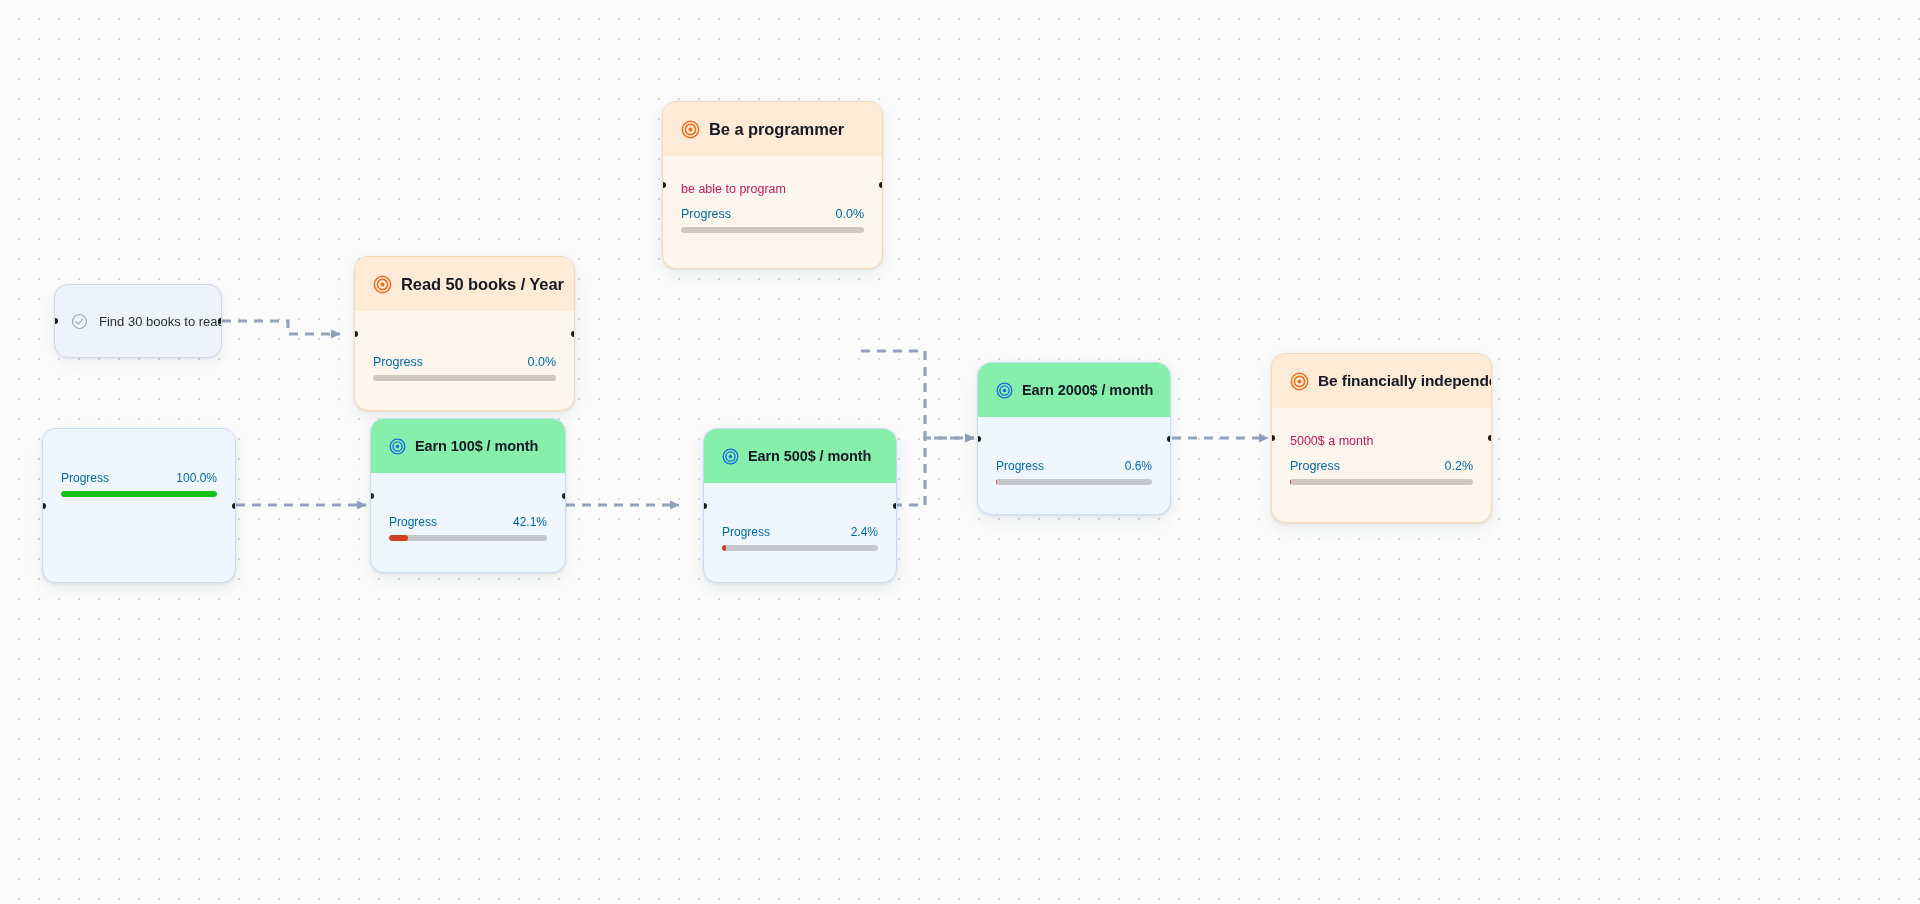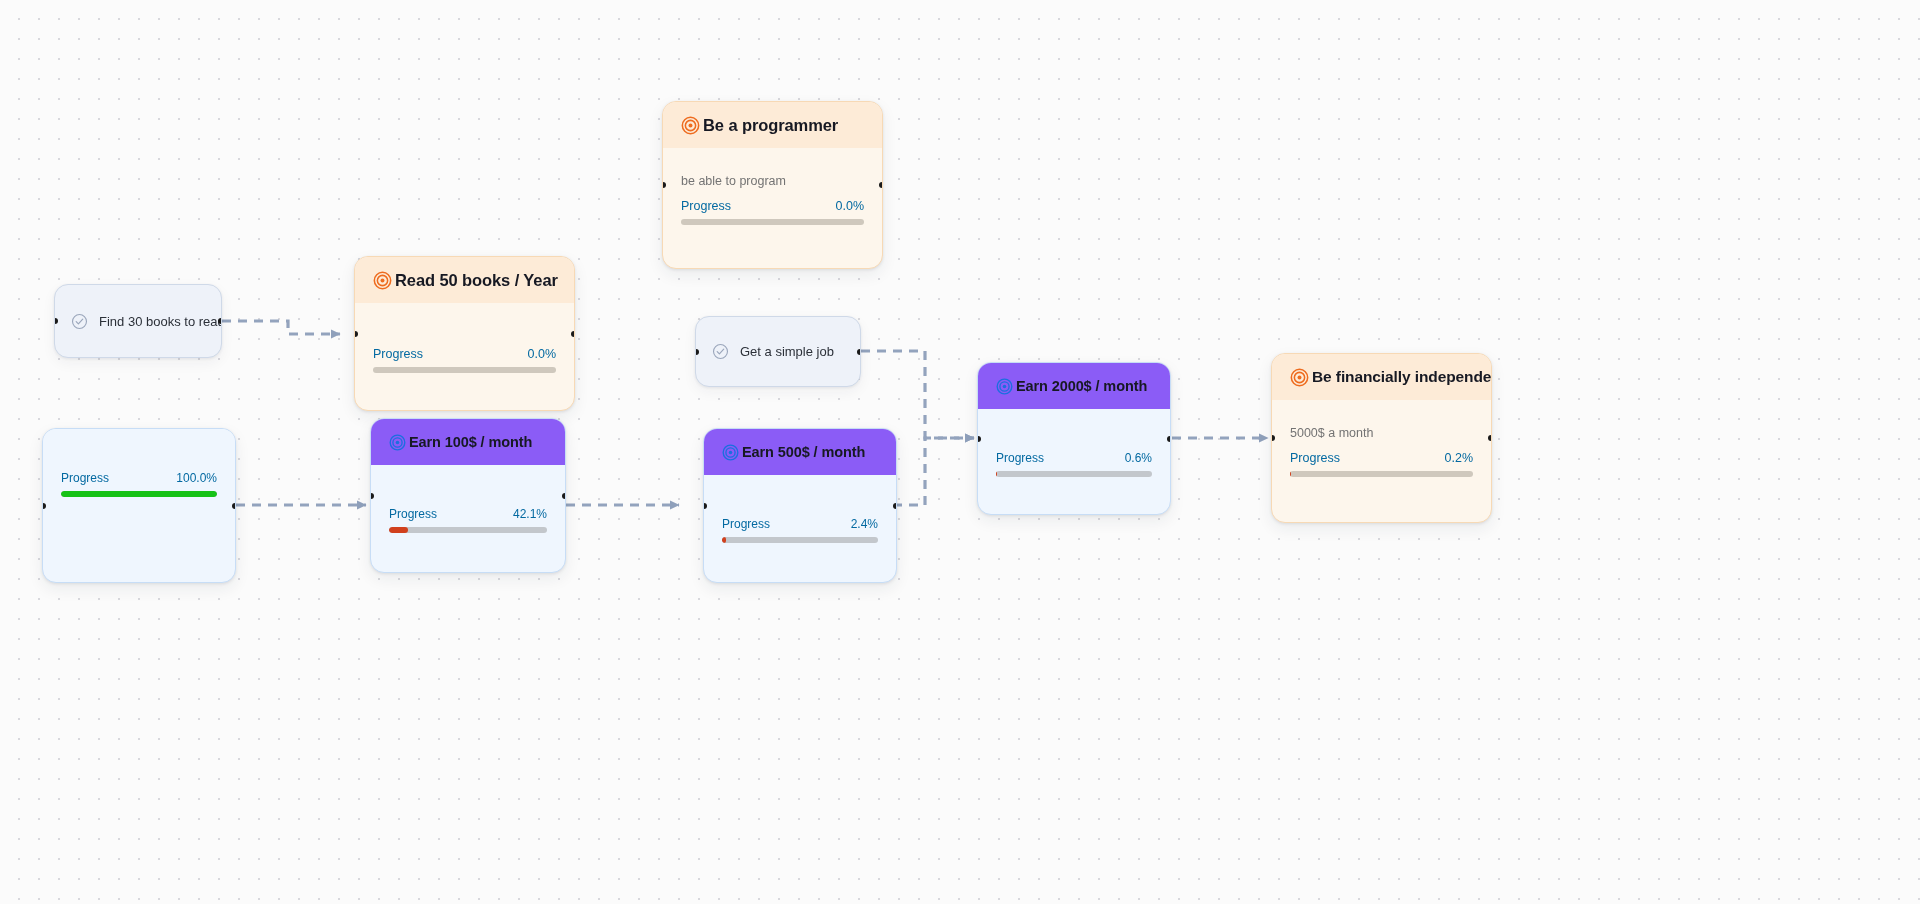--- a/index.html
+++ b/index.html
@@ -28,39 +28,39 @@
     border-radius: 14px;
     overflow: hidden;
   }
   
   .goal {
     box-shadow: 0 1px 3px rgba(30,40,60,.10), 0 6px 16px rgba(30,40,60,.07);
   }
   .goal .hdr {
     display: flex;
     align-items: center;
-    gap: 3px;
+    gap: 9px;
     padding: 0 18px;
-    height: 46px;
+    height: 54px;
     box-sizing: border-box;
   }
   .goal .title {
     font-size: 16.5px;
     font-weight: bold;
     color: #171923;
     letter-spacing: -0.1px;
     white-space: nowrap;
   }
   .goal .body {
     padding: 26px 18px 16px 18px;
     box-sizing: border-box;
   }
   .goal .desc {
     font-size: 12.5px;
-    color: #737373;
+    color: #be185d;
     margin-bottom: 11px;
     white-space: nowrap;
   }
   .goal .prow {
     display: flex;
     justify-content: space-between;
     align-items: baseline;
     font-size: 12.5px;
     color: #0369a1;
     margin-bottom: 6px;
@@ -75,21 +75,21 @@
     height: 100%;
     border-radius: 4px;
   }
   
   .goal.orange { background: #fdf6ec; border: 1px solid #f7d9b5; }
   .goal.orange .hdr { background: #fdebd7; }
   .goal.orange .body { background: #fdf6ec; }
   .goal.orange .track { background: #cfc8bd; }
   
   .goal.blue { background: #eff6fe; border: 1px solid #c7ddf6; }
-  .goal.blue .hdr { background: #8b5cf6; }
+  .goal.blue .hdr { background: #86efac; }
   .goal.blue .body { background: #eff6fe; }
   .goal.blue .track { background: #c3c7cc; }
 
   
   .task {
     background: #eef2f9;
     border: 1px solid #cfd9e8;
     display: flex;
     align-items: center;
     gap: 11px;
@@ -309,25 +309,14 @@
       <svg width="17" height="17" viewBox="0 0 20 20">
         <circle cx="10" cy="10" r="8.2" fill="none" stroke="#9aa6bb" stroke-width="1.3"></circle>
         <path d="M6.1,10.2 L8.7,12.8 L13.8,7.3" fill="none" stroke="#9aa6bb" stroke-width="1.4" stroke-linecap="round" stroke-linejoin="round"></path>
       </svg>
     </span>
     <span class="tlabel">Find 30 books to read</span>
     <span class="port l"></span>
     <span class="port r"></span>
   </div>
 
-  <div class="node task" style="left:695px; top:316px; width:166px; height:71px;">
-    <span class="ico">
-      <svg width="17" height="17" viewBox="0 0 20 20">
-        <circle cx="10" cy="10" r="8.2" fill="none" stroke="#9aa6bb" stroke-width="1.3"></circle>
-        <path d="M6.1,10.2 L8.7,12.8 L13.8,7.3" fill="none" stroke="#9aa6bb" stroke-width="1.4" stroke-linecap="round" stroke-linejoin="round"></path>
-      </svg>
-    </span>
-    <span class="tlabel">Get a simple job</span>
-    <span class="port l"></span>
-    <span class="port r"></span>
-  </div>
 
 </div>
 
 </body></html>

